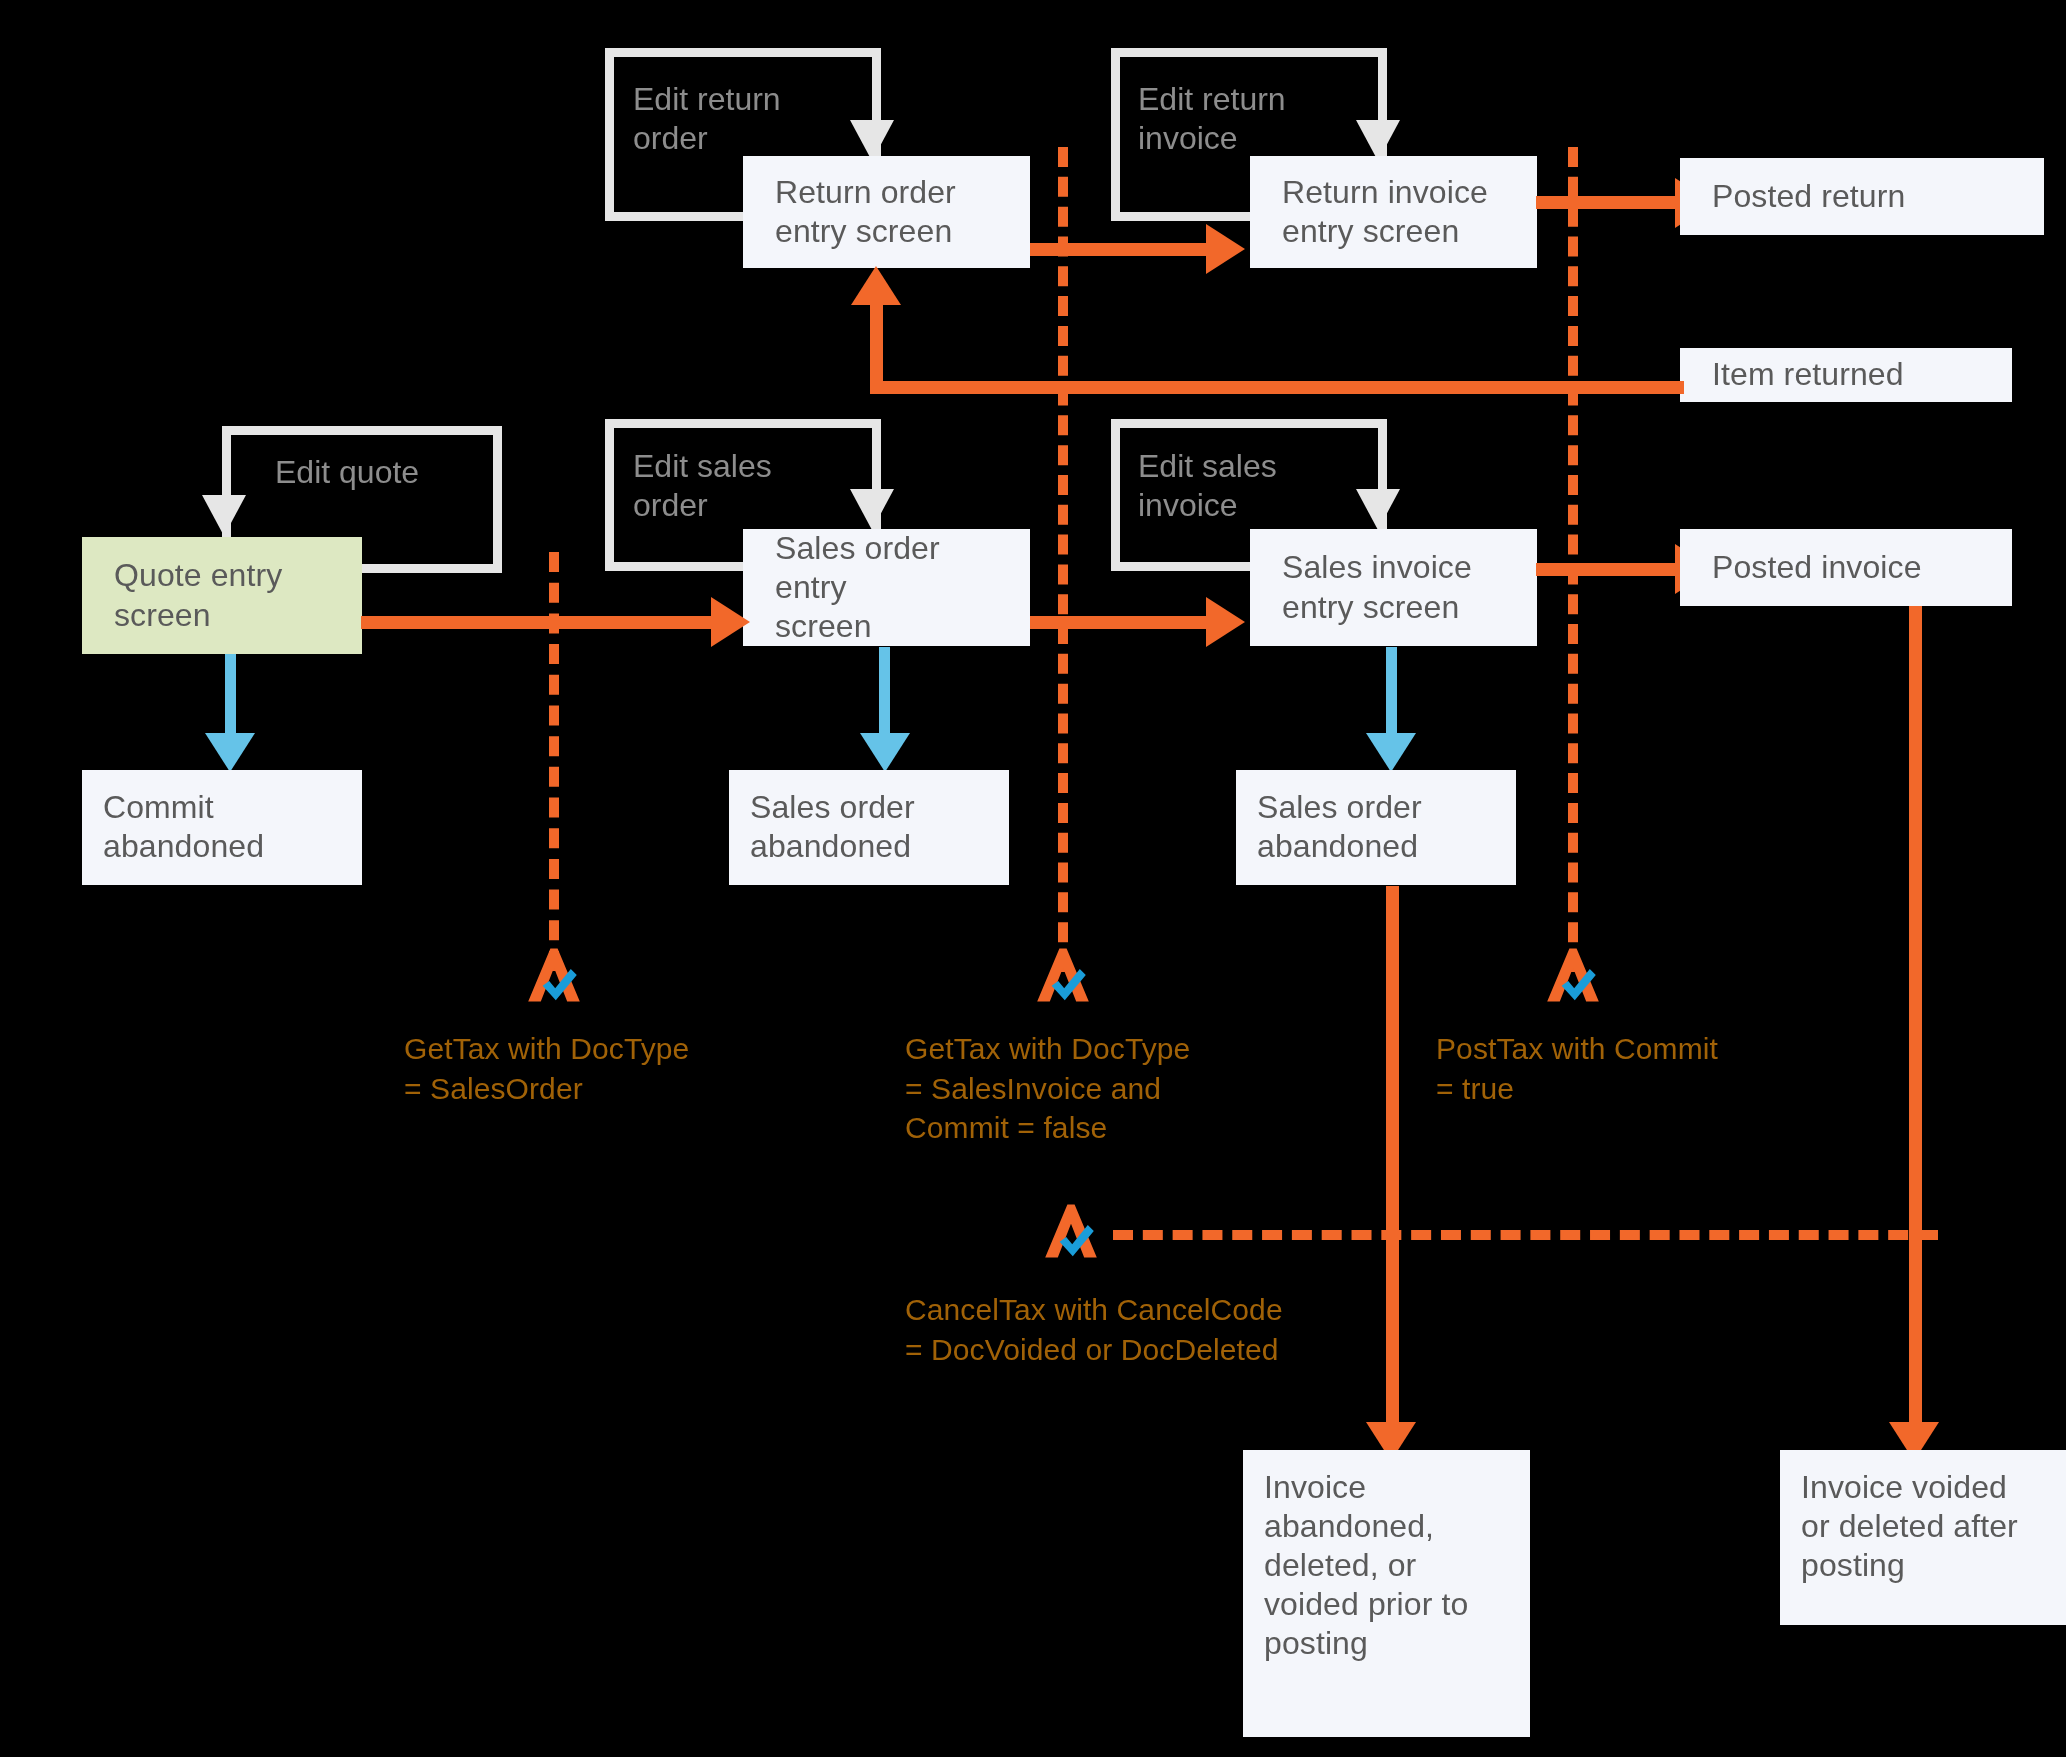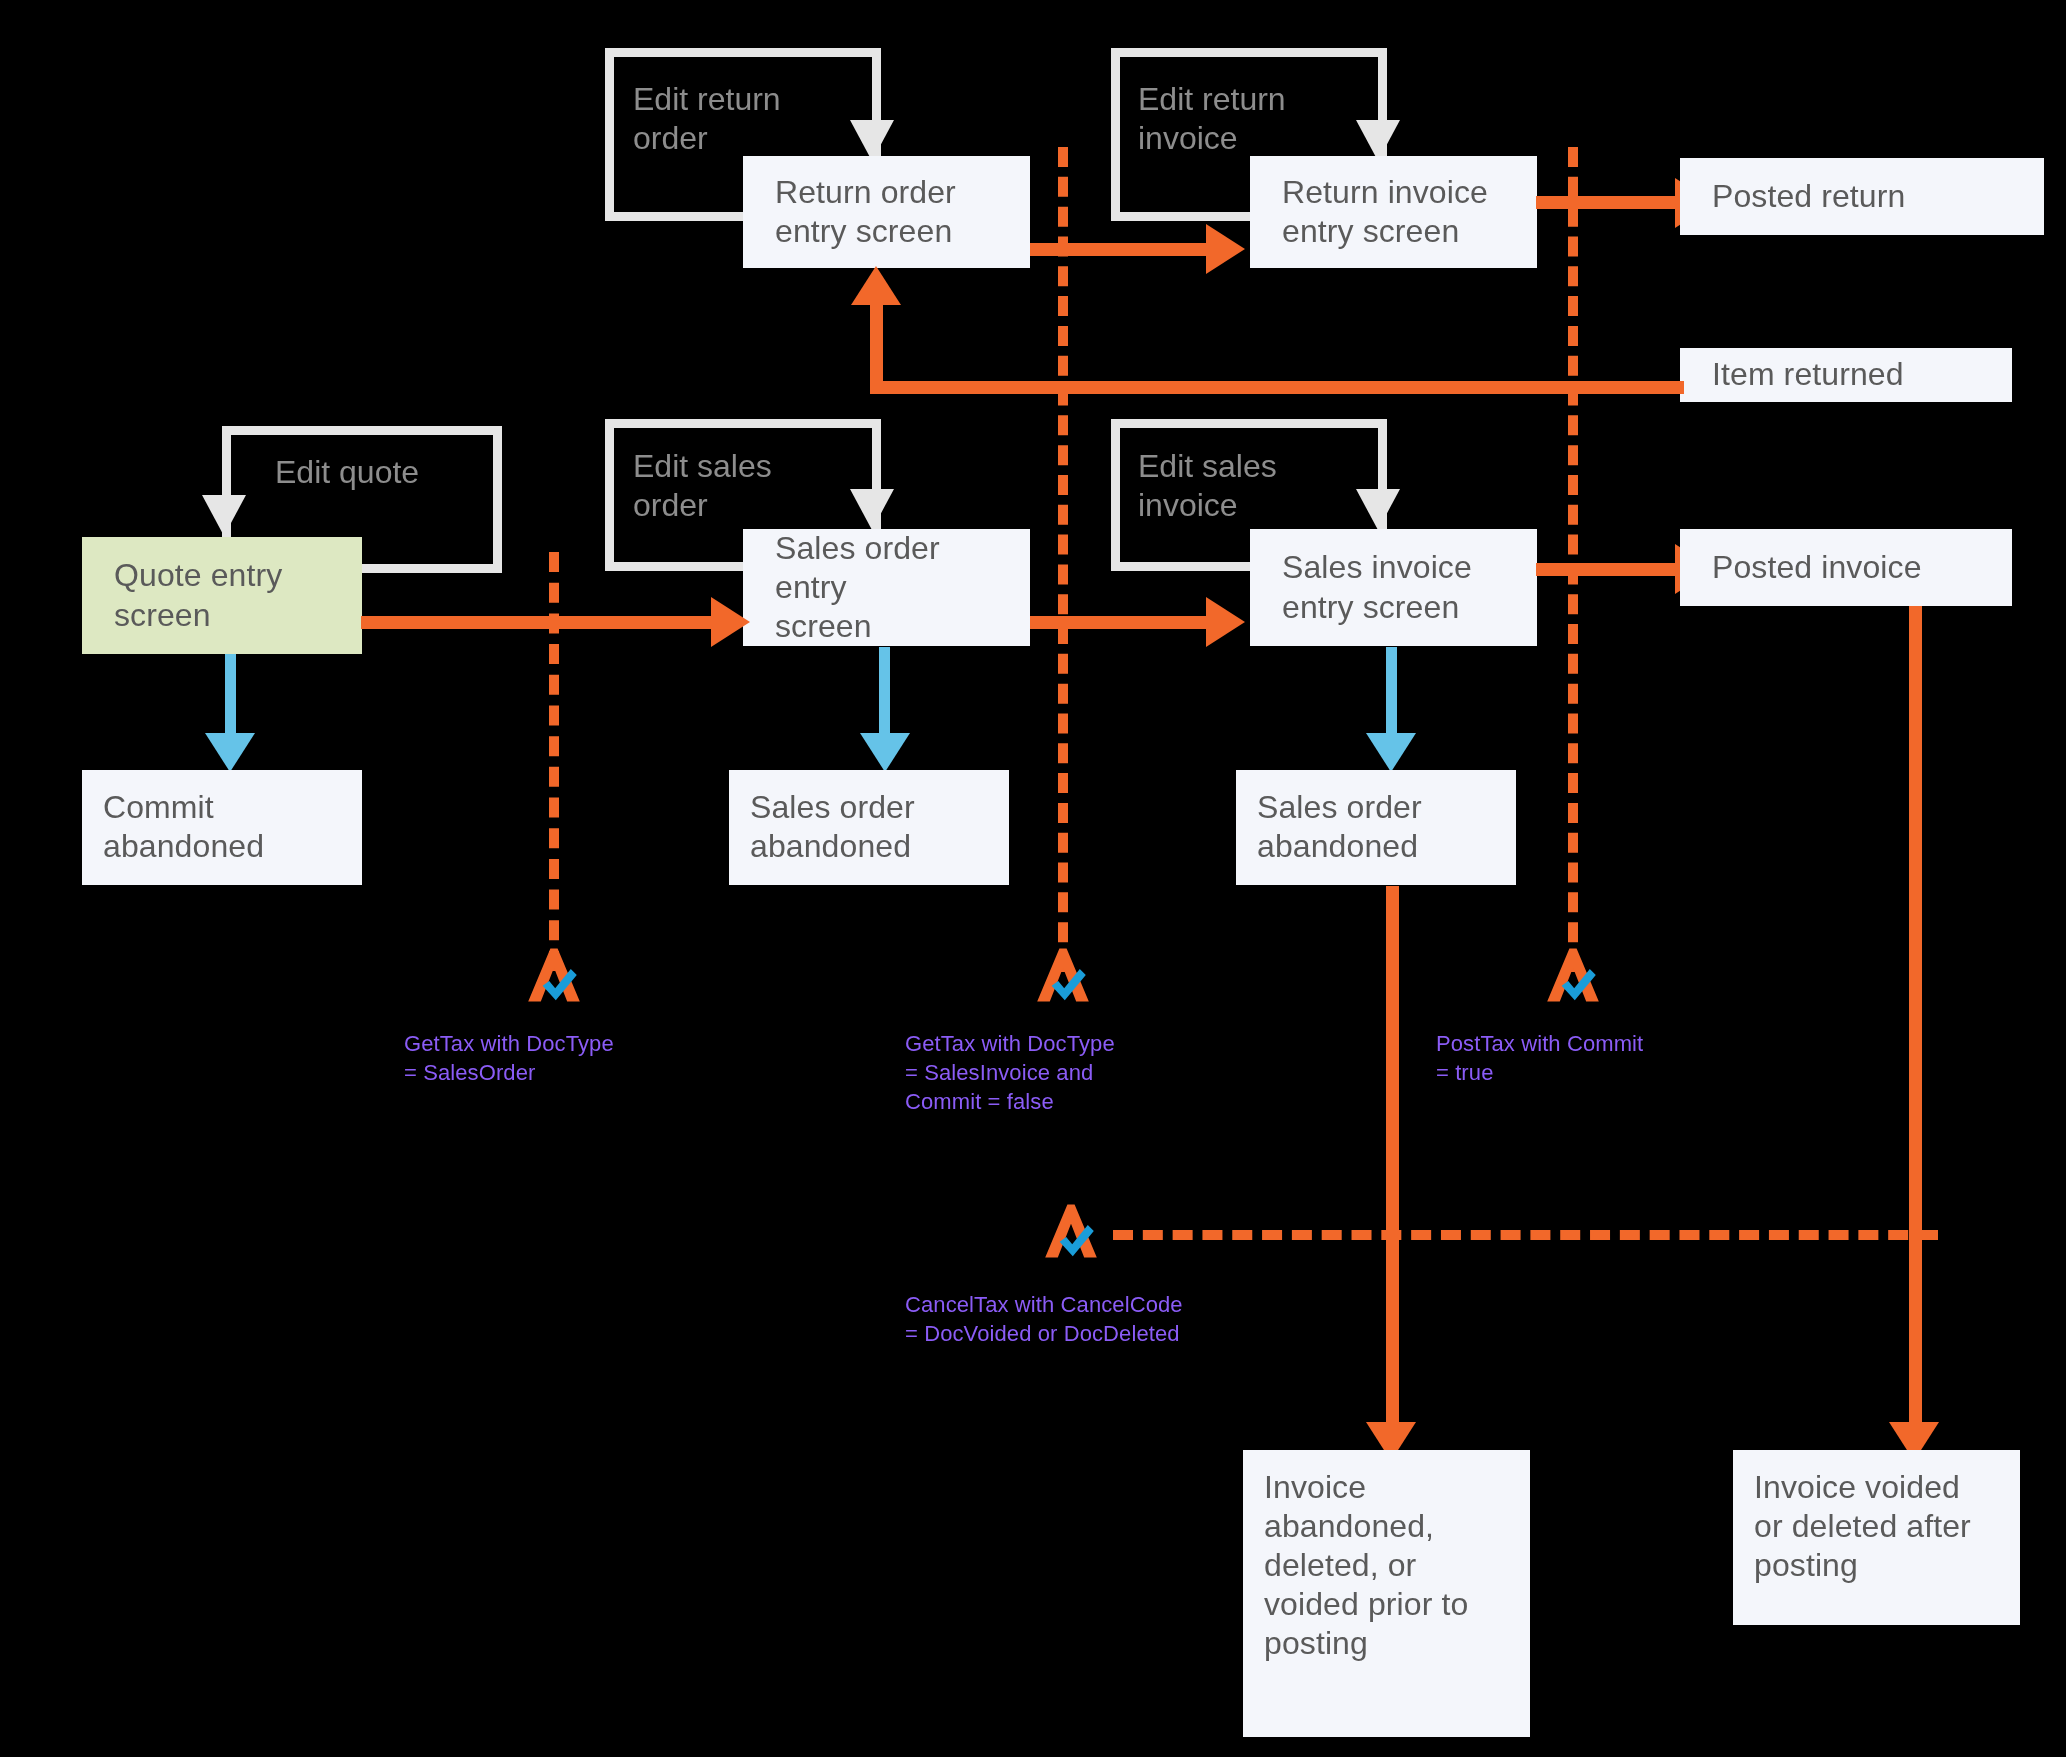--- a/index.html
+++ b/index.html
@@ -82,22 +82,22 @@
   .dash-h{
     position:absolute;height:0;
     border-top:10.5px dashed #f2682a;
   }
 
   
   .ava{position:absolute;width:60px;height:60px;}
 
   .ann{
     position:absolute;
-    color:#8b5cf6;
-    font-size:22px;
+    color:#a16207;
+    font-size:30px;
     line-height:1.32;
     white-space:pre-line;
     letter-spacing:0.1px;
   }
 </style>
 </head>
 <body>
 
 <div id="stage">
 
@@ -217,21 +217,21 @@
   <div class="arrow-down" style="left:1889px;top:1422px;"></div>
 
   <div class="node" style="left:1243px;top:1450px;width:287px;height:287px;">
     <span class="node-label">Invoice
 abandoned,
 deleted, or
 voided prior to
 posting</span>
   </div>
 
-  <div class="node" style="left:1733px;top:1450px;width:287px;height:175px;">
+  <div class="node" style="left:1780px;top:1450px;width:287px;height:175px;">
     <span class="node-label">Invoice voided
 or deleted after
 posting</span>
   </div>
 
   <svg class="ava" viewBox="0 0 100 100" style="left:524px;top:945px;">
     <path d="M44 6 L56 6 L93 94 L72 94 L50 38 L28 94 L7 94 Z" fill="#f2682a"></path>
     <path d="M42 60 L52 72 L78 40 L88 50 L53 92 L31 68 Z" fill="#1a9dd9"></path>
   </svg>
   <div class="ann" style="left:404px;top:1029px;width:391px;">GetTax with DocType

